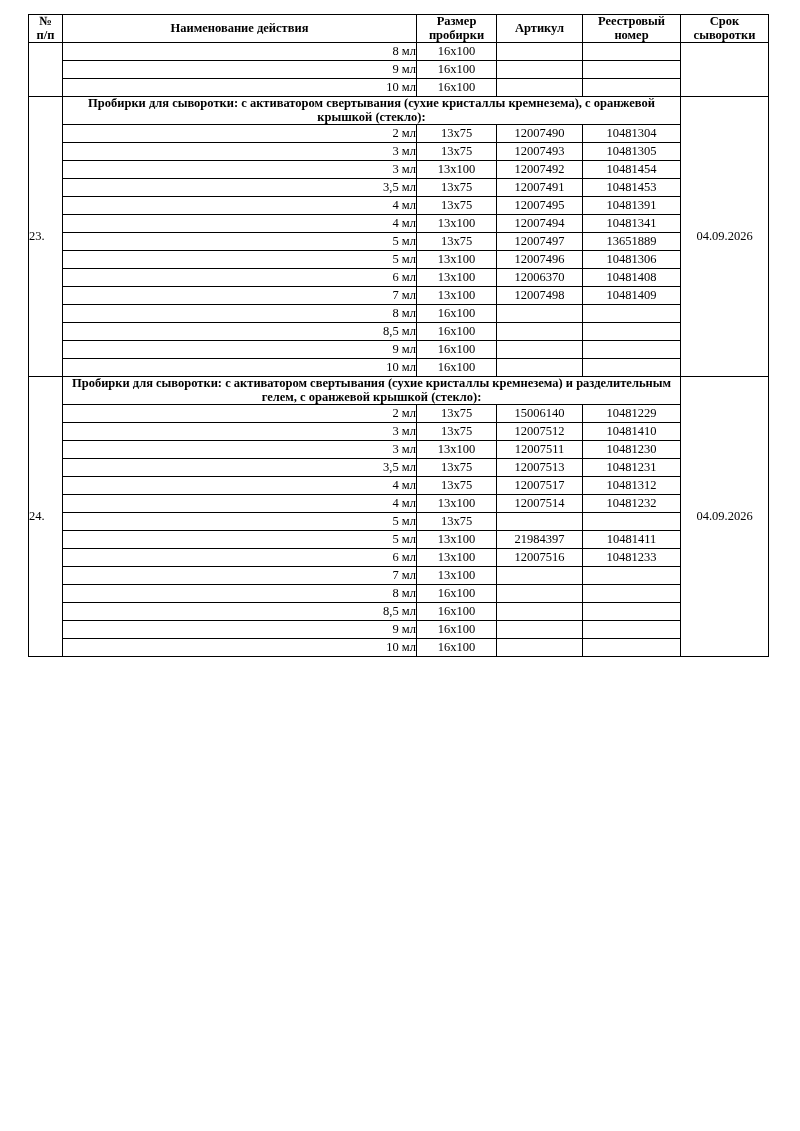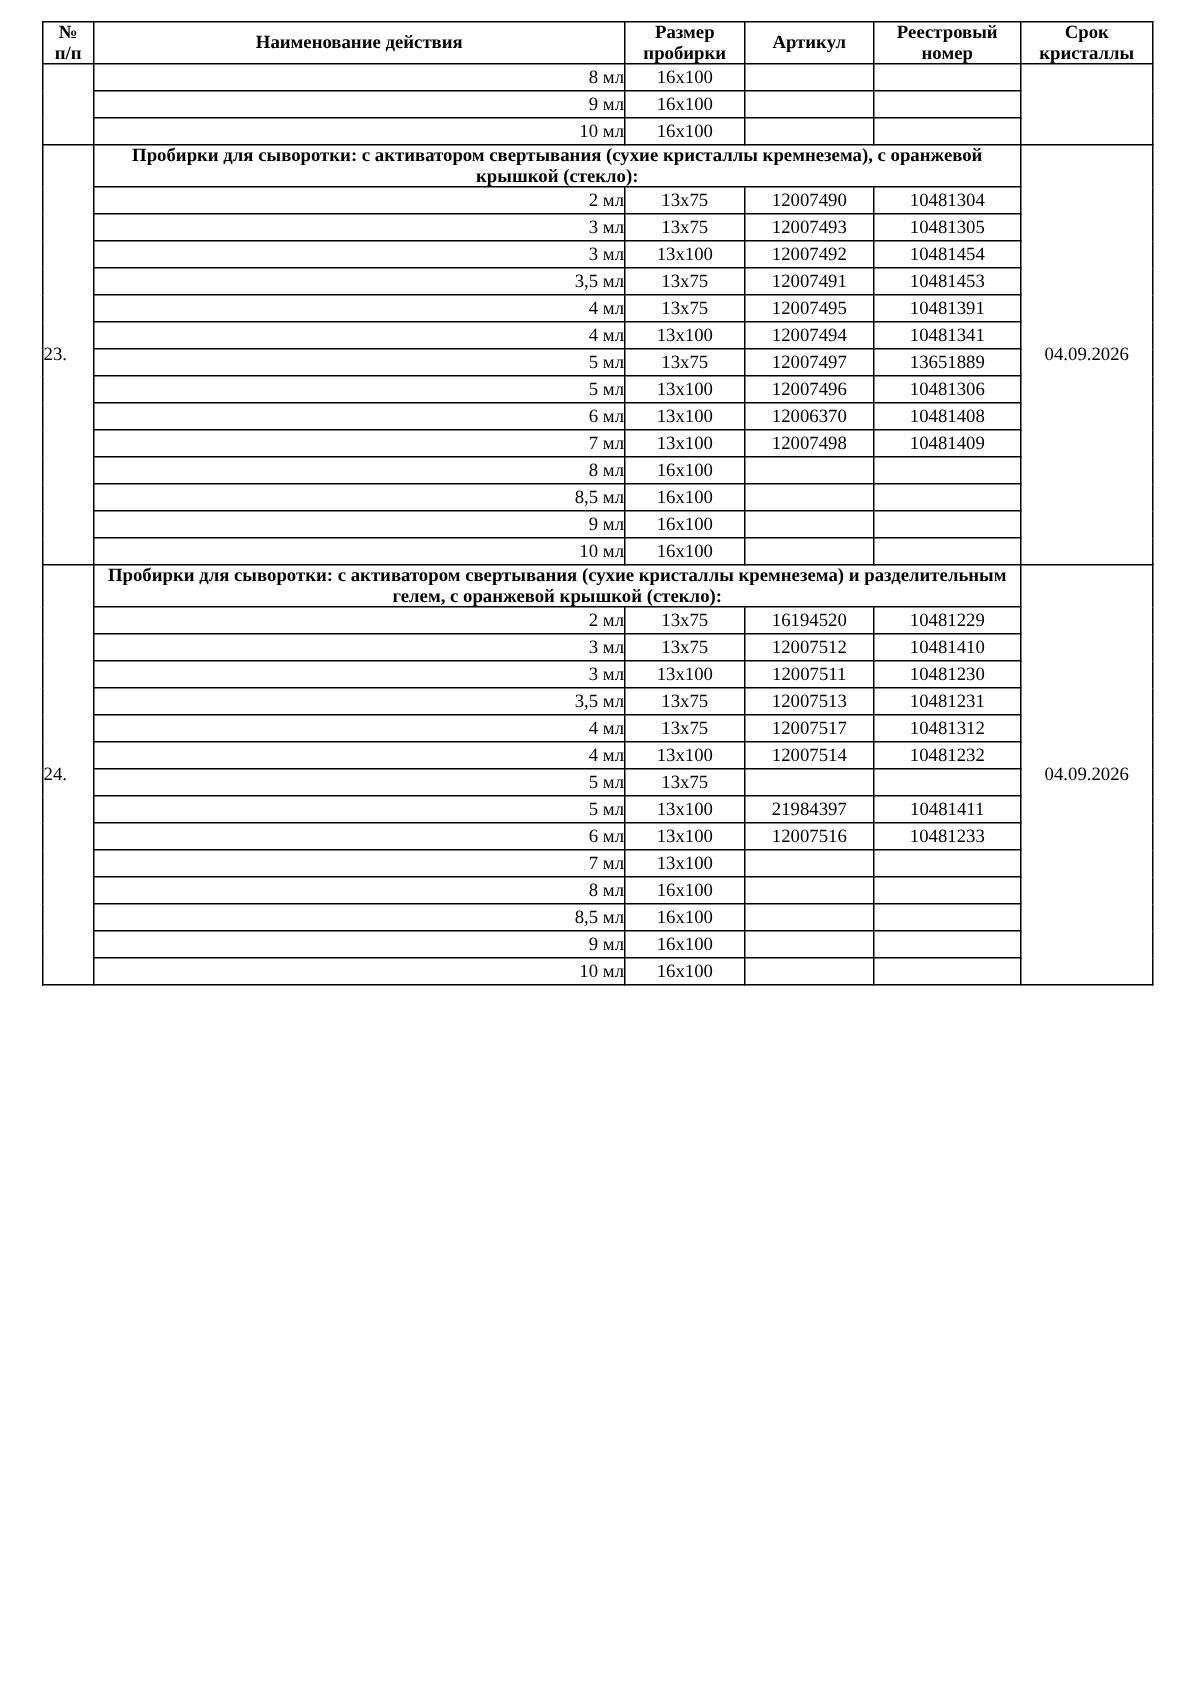--- a/index.html
+++ b/index.html
@@ -106,21 +106,21 @@
           <div>Размер</div>
           <div>пробирки</div>
         </th>
         <th>Артикул</th>
         <th>
           <div>Реестровый</div>
           <div>номер</div>
         </th>
         <th>
           <div>Срок</div>
-          <div>кристаллы</div>
+          <div>сыворотки</div>
         </th>
       </tr>
     </thead>
     <tbody id="table-body">
         <tr>
           <td class="rownum" rowspan="3"></td>
           <td class="name">8 мл</td>
           <td class="size">16x100</td>
           <td class="art"></td>
           <td class="reg"></td>
@@ -228,21 +228,21 @@
           <td class="reg"></td>
         </tr>
         <tr>
           <td class="rownum" rowspan="15">24.</td>
           <td class="group" colspan="4">Пробирки для сыворотки: с активатором свертывания (сухие кристаллы кремнезема) и разделительным гелем, с оранжевой крышкой (стекло):</td>
           <td class="date" rowspan="15">04.09.2026</td>
         </tr>
         <tr>
           <td class="name">2 мл</td>
           <td class="size">13x75</td>
-          <td class="art">16194520</td>
+          <td class="art">15006140</td>
           <td class="reg">10481229</td>
         </tr>
         <tr>
           <td class="name">3 мл</td>
           <td class="size">13x75</td>
           <td class="art">12007512</td>
           <td class="reg">10481410</td>
         </tr>
         <tr>
           <td class="name">3 мл</td>

